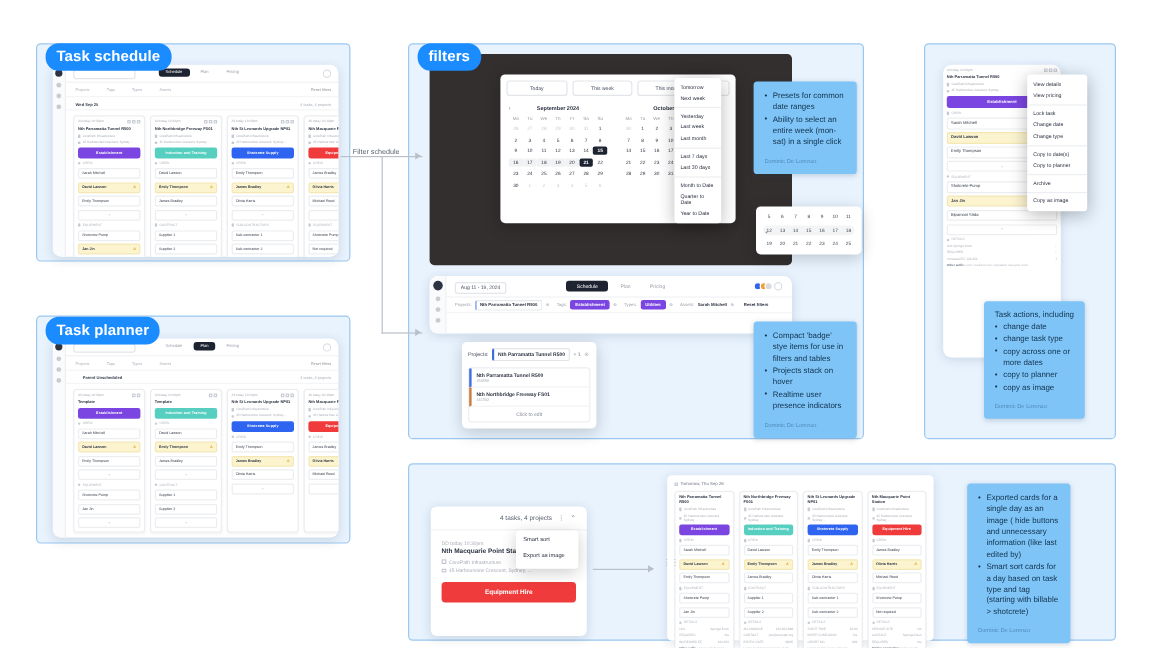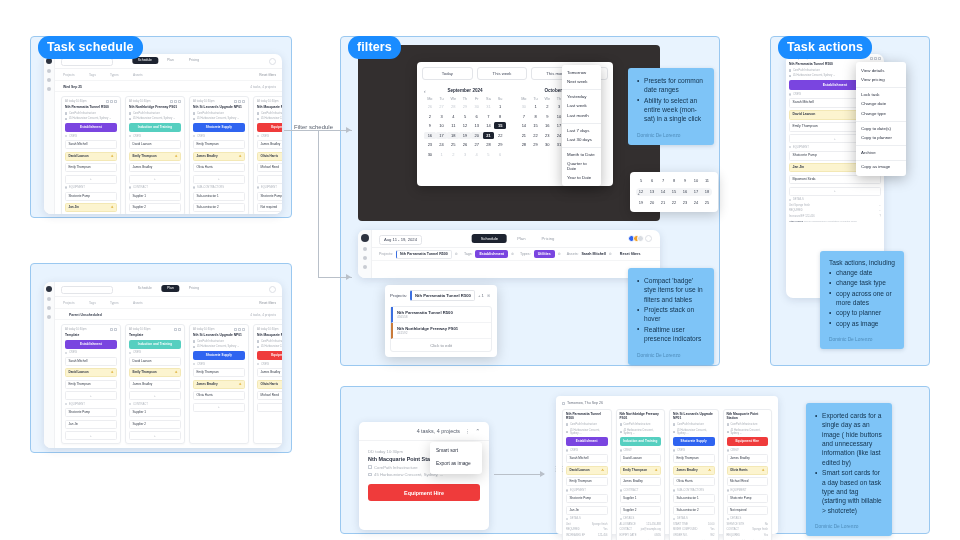--- a/index.html
+++ b/index.html
@@ -425,20 +425,21 @@
           </div>
         <div class="rowitem">
             <span>Not required</span>
           </div>
 
       </div>
     </div>
   </div>
 
   <div class="frame" style="left:30px; top:263px; width:262px; height:190px;"></div>
+  <div class="frame-label" style="left:38px; top:264px;">Task planner</div>
 
   <div class="win" style="left:44px; top:282px; width:238px; height:166px;">
     <div class="winrail">
       <div class="raildot first"></div>
       <div class="raildot"></div>
       <div class="raildot"></div>
       <div class="raildot"></div>
     </div>
     <div class="topbar">
       <div class="datepill"></div>
@@ -865,21 +866,20 @@
   <div class="note" style="left:628px; top:268px; width:86px;">
     <ul>
       <li>Compact 'badge' stye items for use in filters and tables</li>
       <li>Projects stack on hover</li>
       <li>Realtime user presence indicators</li>
     </ul>
     <div class="sig">Dominic De Lorenzo</div>
   </div>
 
   <div class="frame" style="left:770px; top:36px; width:160px; height:330px;"></div>
-  <div class="frame-label" style="left:778px; top:36px;">Task actions</div>
 
   <div class="win" style="left:786px; top:54px; width:98px; height:244px;">
     <div style="padding:3px;display:flex;flex-direction:column;gap:2.5px;">
       <div class="tc-top">
         <span class="tc-date">All today 10:30pm</span>
         <span class="tc-icons">
             <i></i>
             <i></i>
             <i></i>
           </span>

